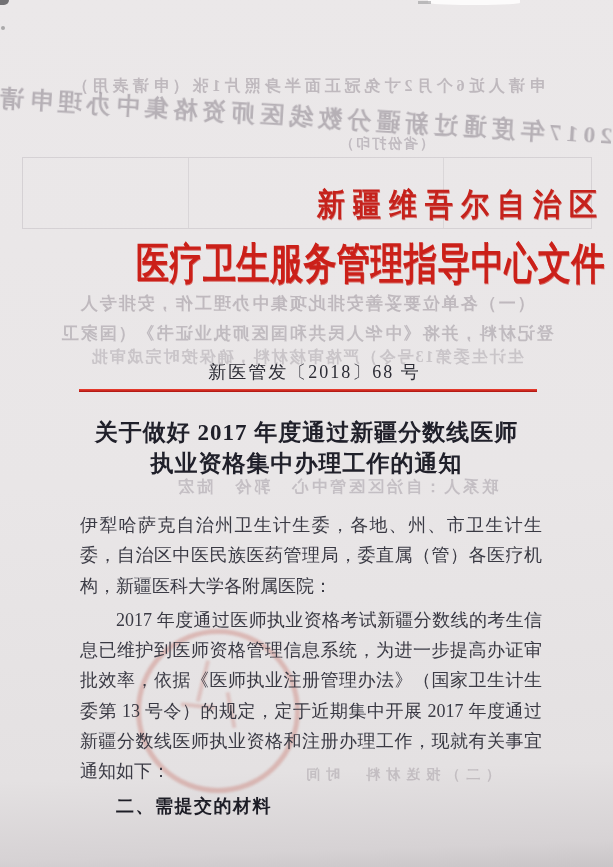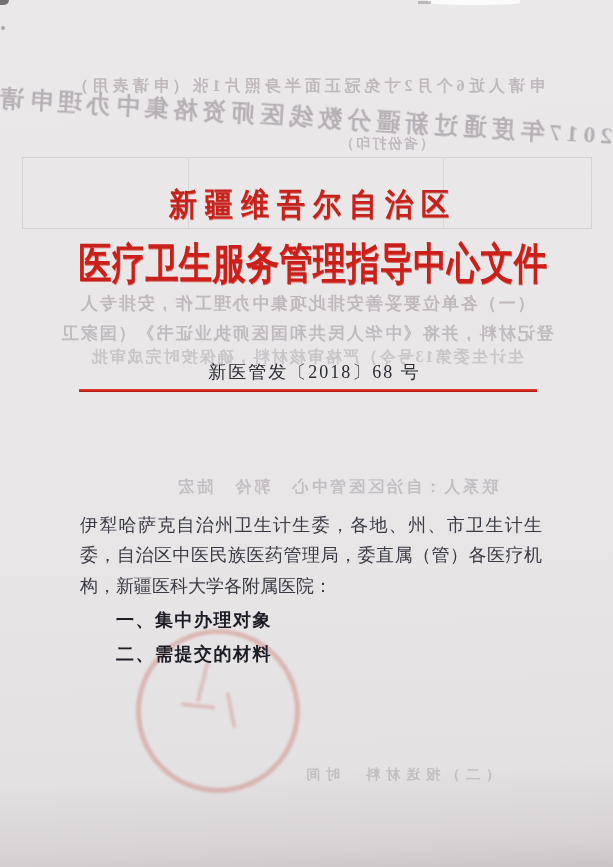--- a/index.html
+++ b/index.html
@@ -49,21 +49,21 @@
             background:#fcfbfb; border-radius:0 0 45% 45%; }
   .sp1 { position:absolute; top:0; left:0; width:9px; height:5px;
          background:#4a4a4c; opacity:.75; border-radius:0 0 5px 0; }
   .sp2 { position:absolute; top:1px; left:418px; width:13px; height:3px;
          background:#8a8a8c; opacity:.5; }
   .sp3 { position:absolute; top:26px; left:1px; width:4px; height:4px;
          background:#6a6a6c; border-radius:50%; opacity:.5; }
 
   
   .red-header { position:absolute; top:184px; left:0; right:8px;
-                text-align:center; color:#c5221c;margin-left:21px; }
+                text-align:right; color:#c5221c;margin-left:21px; }
   .region { font-size:28px; font-weight:bold; letter-spacing:8px;
             transform:scaleY(1.12); transform-origin:center top;
             text-shadow:0.5px 0.5px 0 rgba(197,34,28,0.55); }
   .org { margin-top:13px; font-size:33px; font-weight:bold; letter-spacing:0.5px;
          transform:scaleY(1.30); transform-origin:center top; color:#cb2019;
          text-shadow:0.6px 0.6px 0 rgba(203,32,25,0.6); }
 
   .doc-number { position:absolute; top:360px; left:16px; right:0;
                 text-align:center; font-size:18px; letter-spacing:2px;
                 color:#2c2c35; }
@@ -113,20 +113,24 @@
 
   <div class="red-header">
     <div class="region">新疆维吾尔自治区</div>
     <div class="org">医疗卫生服务管理指导中心文件</div>
   </div>
 
   <div class="doc-number">新医管发〔2018〕68 号</div>
 
   <div class="red-rule"></div>
 
+  <div class="doc-title">
+    <div>关于做好 2017 年度通过新疆分数线医师</div>
+    <div>执业资格集中办理工作的通知</div>
+  </div>
 
   <div class="body-text">
     <p class="recipients">伊犁哈萨克自治州卫生计生委，各地、州、市卫生计生委，自治区中医民族医药管理局，委直属（管）各医疗机构，新疆医科大学各附属医院：</p>
-    <p class="heading indent">一、集中办理对象</p>
+    <p class="indent">2017 年度通过医师执业资格考试新疆分数线的考生信息已维护到医师资格管理信息系统，为进一步提高办证审批效率，依据《医师执业注册管理办法》（国家卫生计生委第 13 号令）的规定，定于近期集中开展 2017 年度通过新疆分数线医师执业资格和注册办理工作，现就有关事宜通知如下：</p>
     <p class="heading indent">二、需提交的材料</p>
   </div>
 
 </div>
 
 </body></html>

